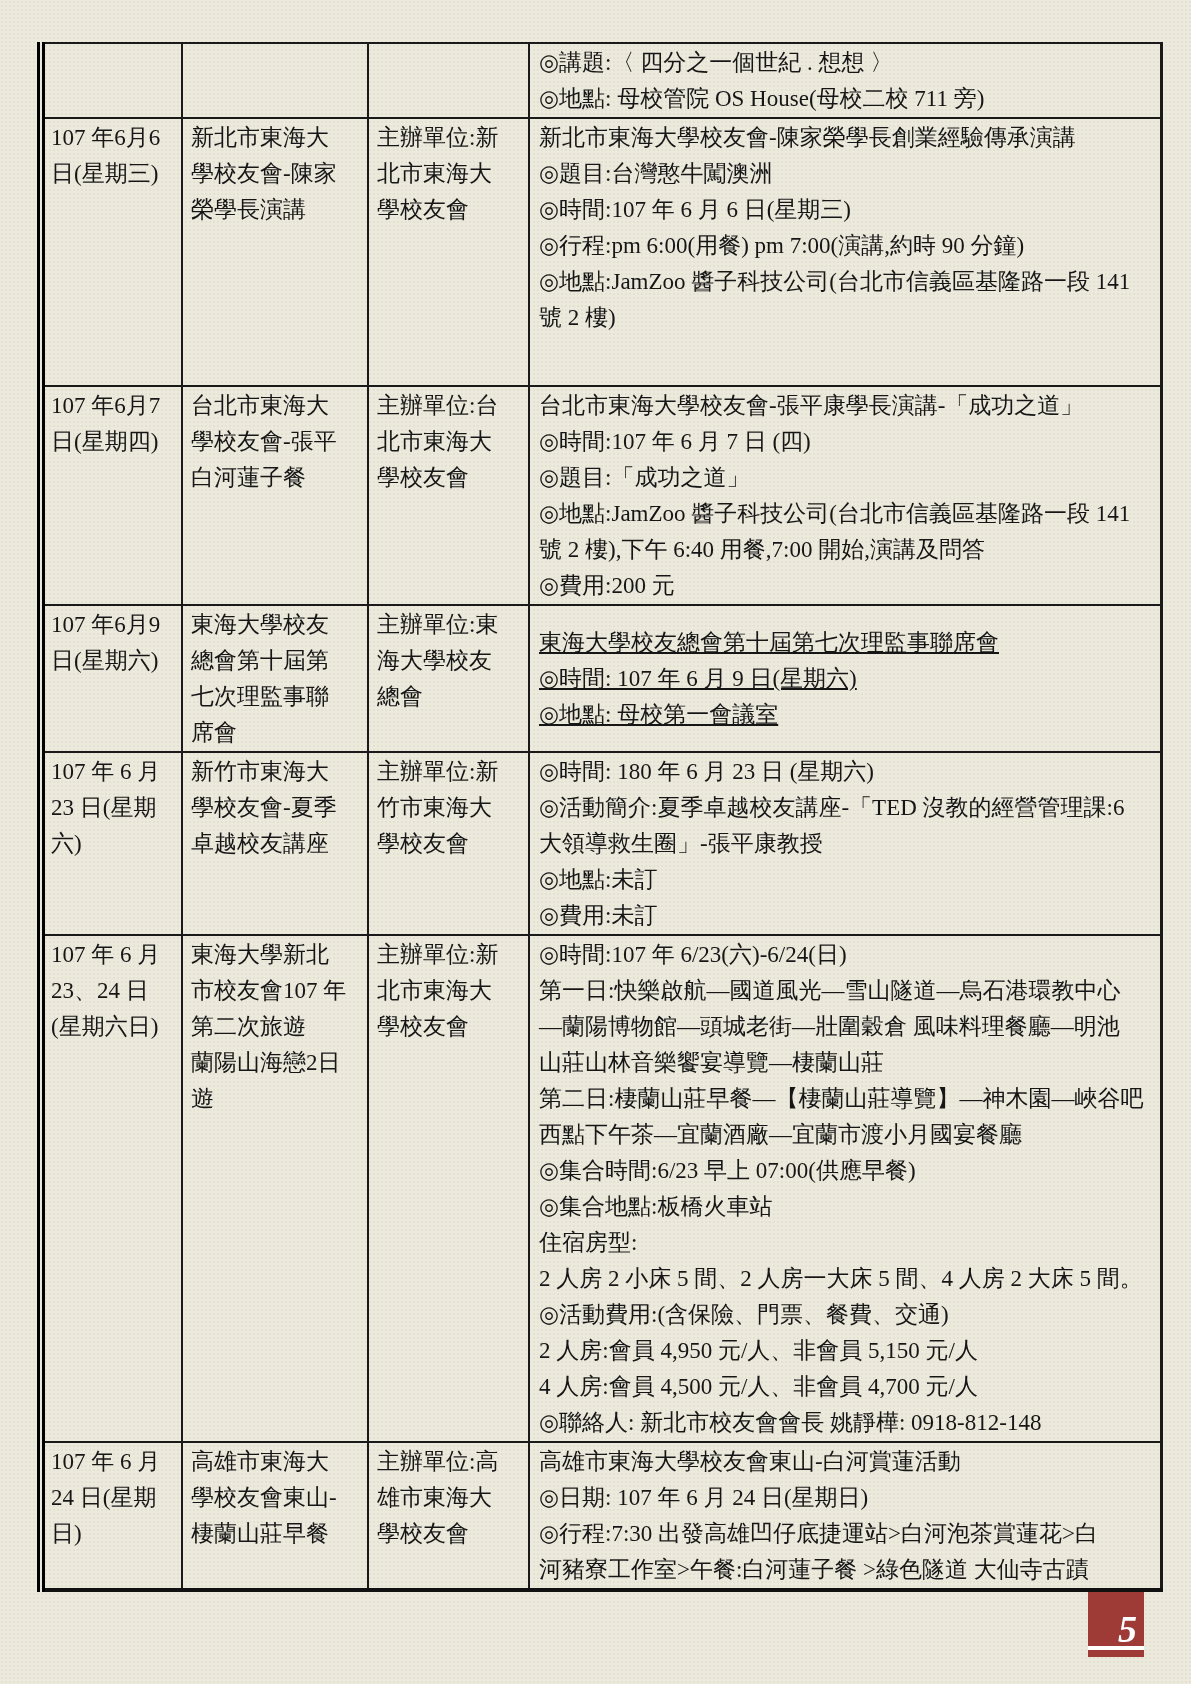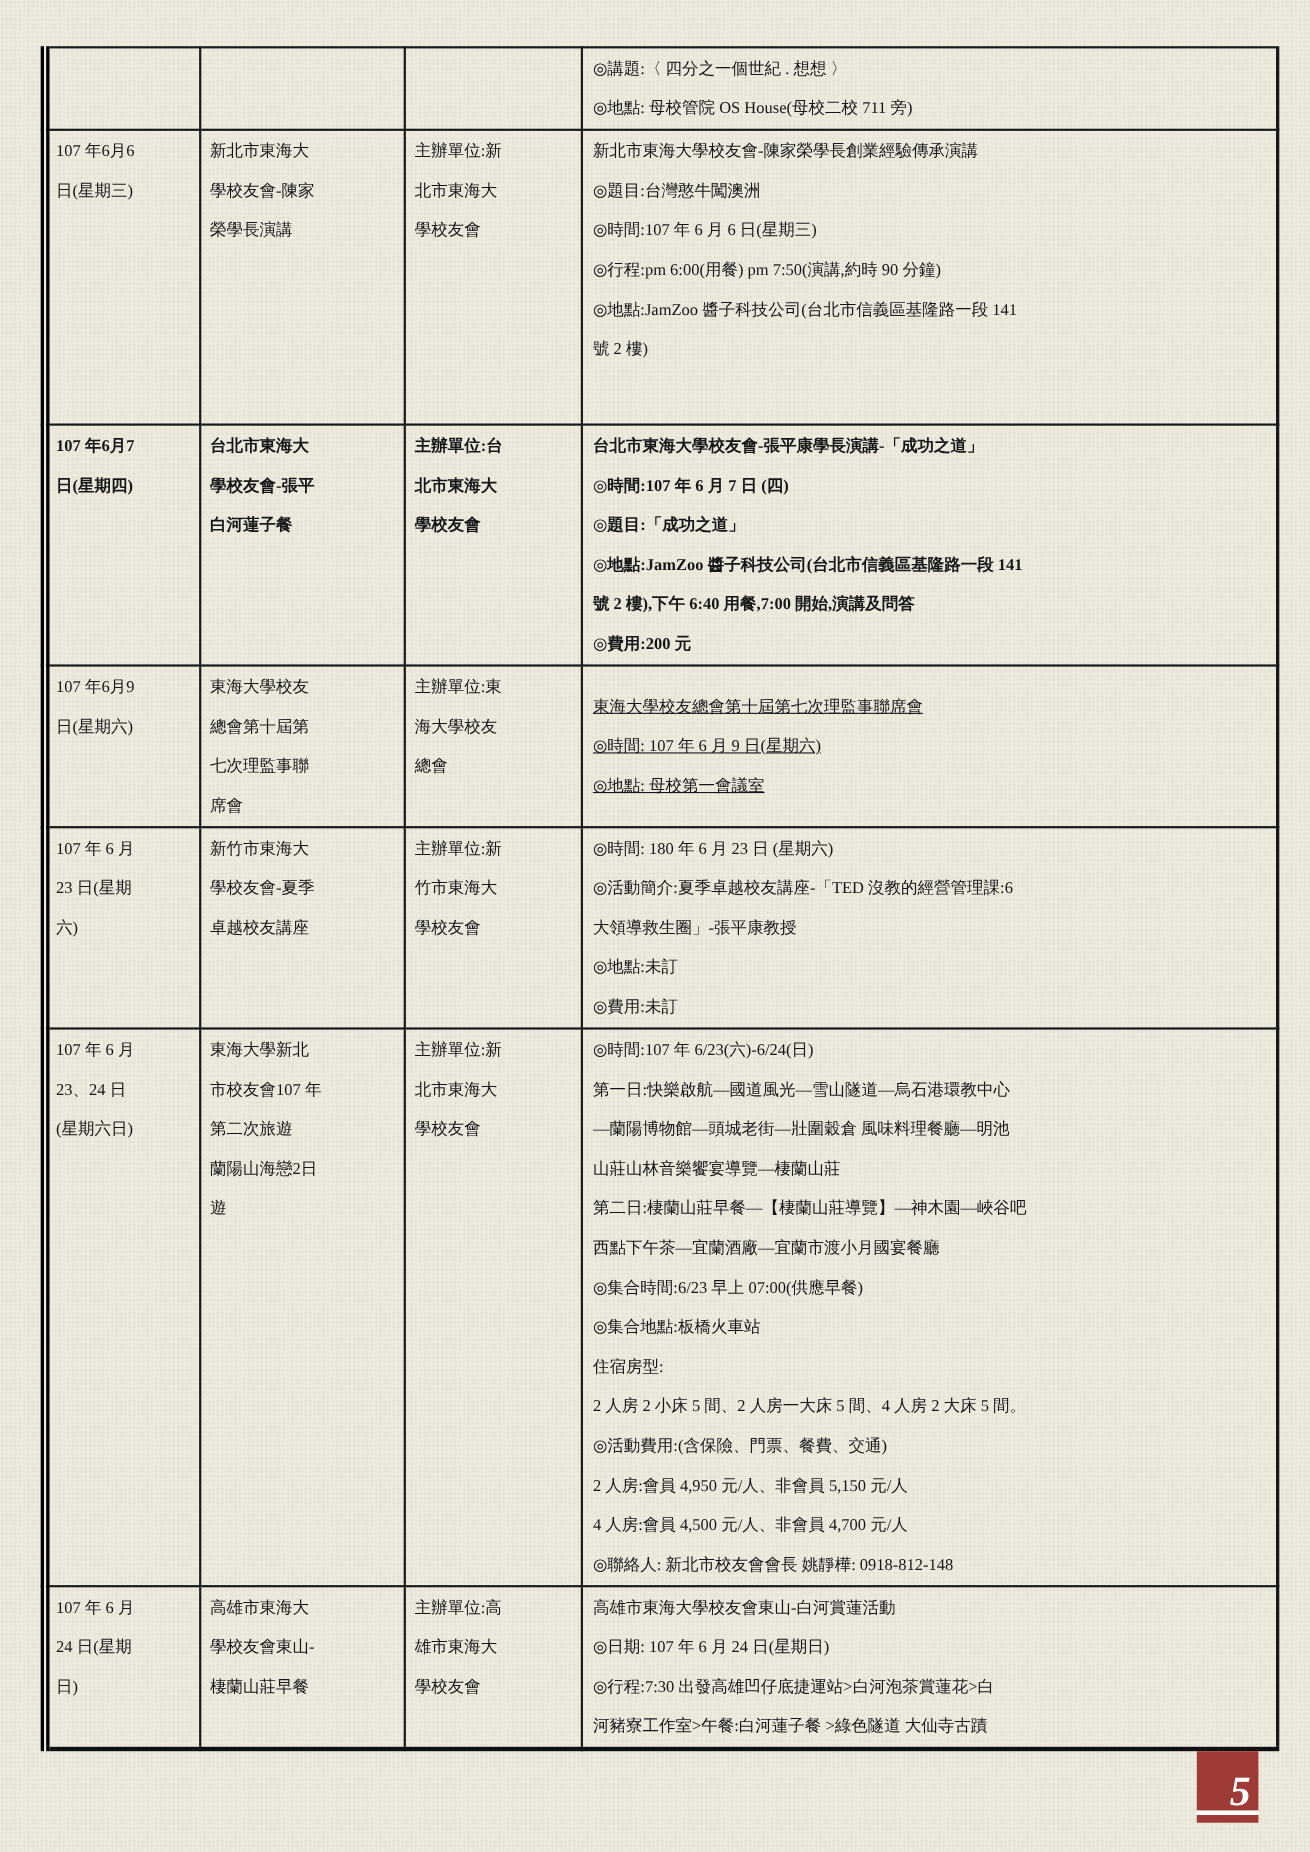--- a/index.html
+++ b/index.html
@@ -23,38 +23,38 @@
     left: 37px;
     top: 42px;
     width: 1120px;
     border-collapse: collapse;
     table-layout: fixed;
   }
   .events-table td {
     border: 2px solid #1a1a1a;
     vertical-align: top;
     padding: 1px 8px 0 8px;
-    font-size: 15px;
+    font-size: 23px;
     line-height: 36px;
     white-space: pre-line;
     overflow: hidden;
   }
   .events-table {
     border-left: 8px double #000;
     border-bottom: 4px solid #111;
     border-top: 2px solid #1a1a1a;
     border-right: 3px solid #1a1a1a;
   }
   td.date-cell      { padding-left: 6px; padding-right: 2px; }
   td.details-cell   { padding-left: 9px; }
   td.v-middle       { vertical-align: middle; text-decoration: underline; }
 
   tr.row-a { height: 71px; }
   tr.row-b { height: 268px; }
-  tr.row-c { height: 196px; font-weight: bold; }
+  tr.row-c { height: 196px; }
   tr.row-d { height: 147px; margin-left: 29px; }
   tr.row-e { height: 182px; }
   tr.row-f { height: 503px; }
   tr.row-g { height: 143px; }
 
   .page-badge {
     position: absolute;
     left: 1088px;
     top: 1592px;
     width: 56px;
@@ -111,21 +111,21 @@
 日(星期三)</td>
       <td class="event-cell">新北市東海大
 學校友會-陳家
 榮學長演講</td>
       <td class="organizer-cell">主辦單位:新
 北市東海大
 學校友會</td>
       <td class="details-cell">新北市東海大學校友會-陳家榮學長創業經驗傳承演講
 ◎題目:台灣憨牛闖澳洲
 ◎時間:107 年 6 月 6 日(星期三)
-◎行程:pm 6:00(用餐) pm 7:50(演講,約時 90 分鐘)
+◎行程:pm 6:00(用餐) pm 7:00(演講,約時 90 分鐘)
 ◎地點:JamZoo 醬子科技公司(台北市信義區基隆路一段 141
 號 2 樓)</td>
     </tr>
     <tr class="row-c">
       <td class="date-cell">107 年6月7
 日(星期四)</td>
       <td class="event-cell">台北市東海大
 學校友會-張平
 白河蓮子餐</td>
       <td class="organizer-cell">主辦單位:台

